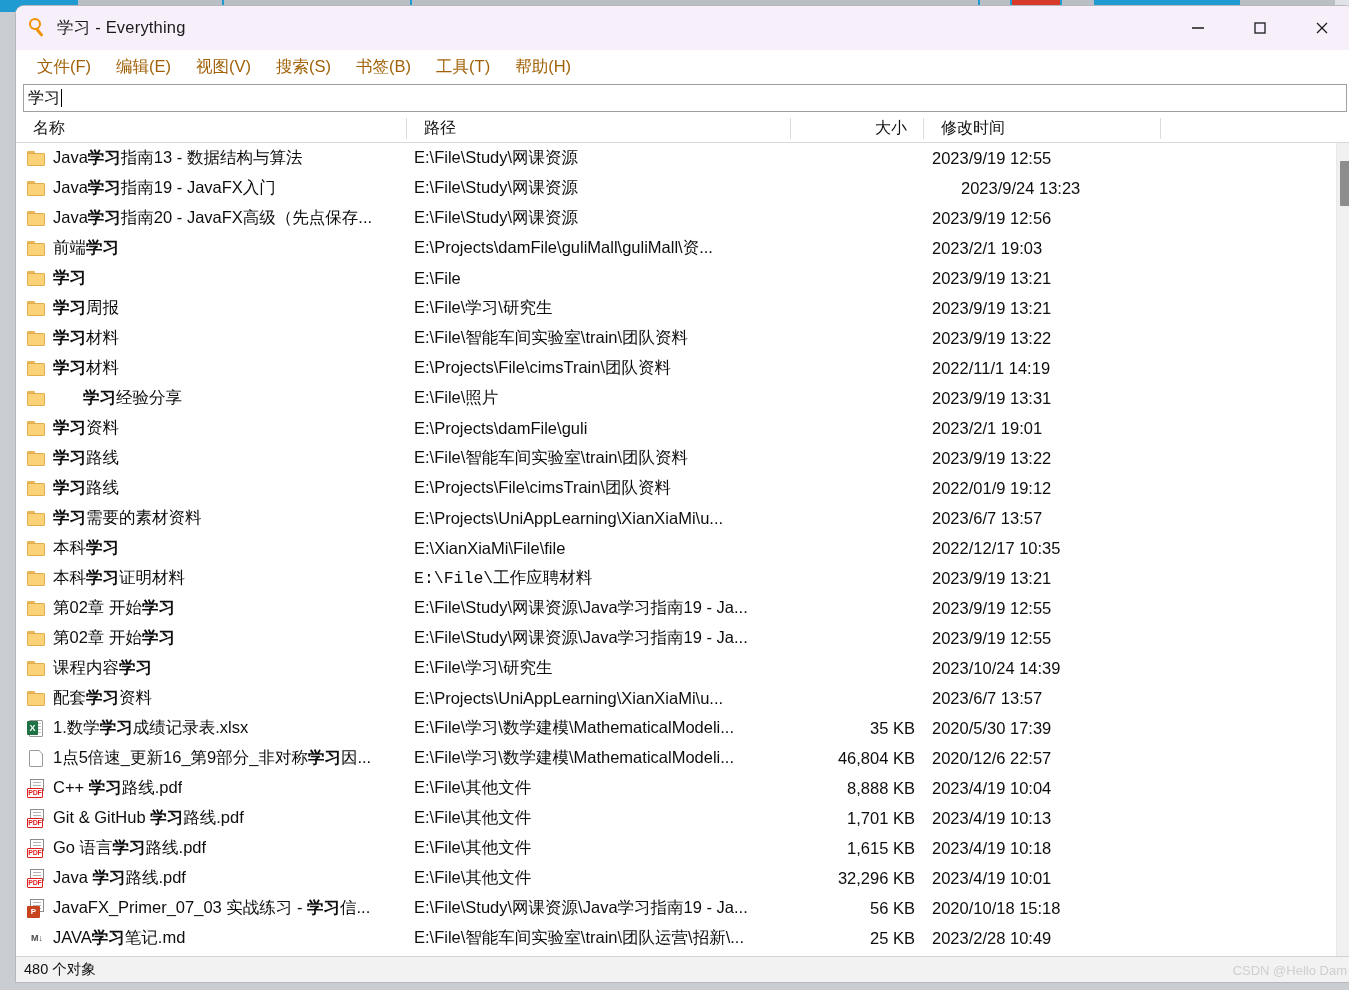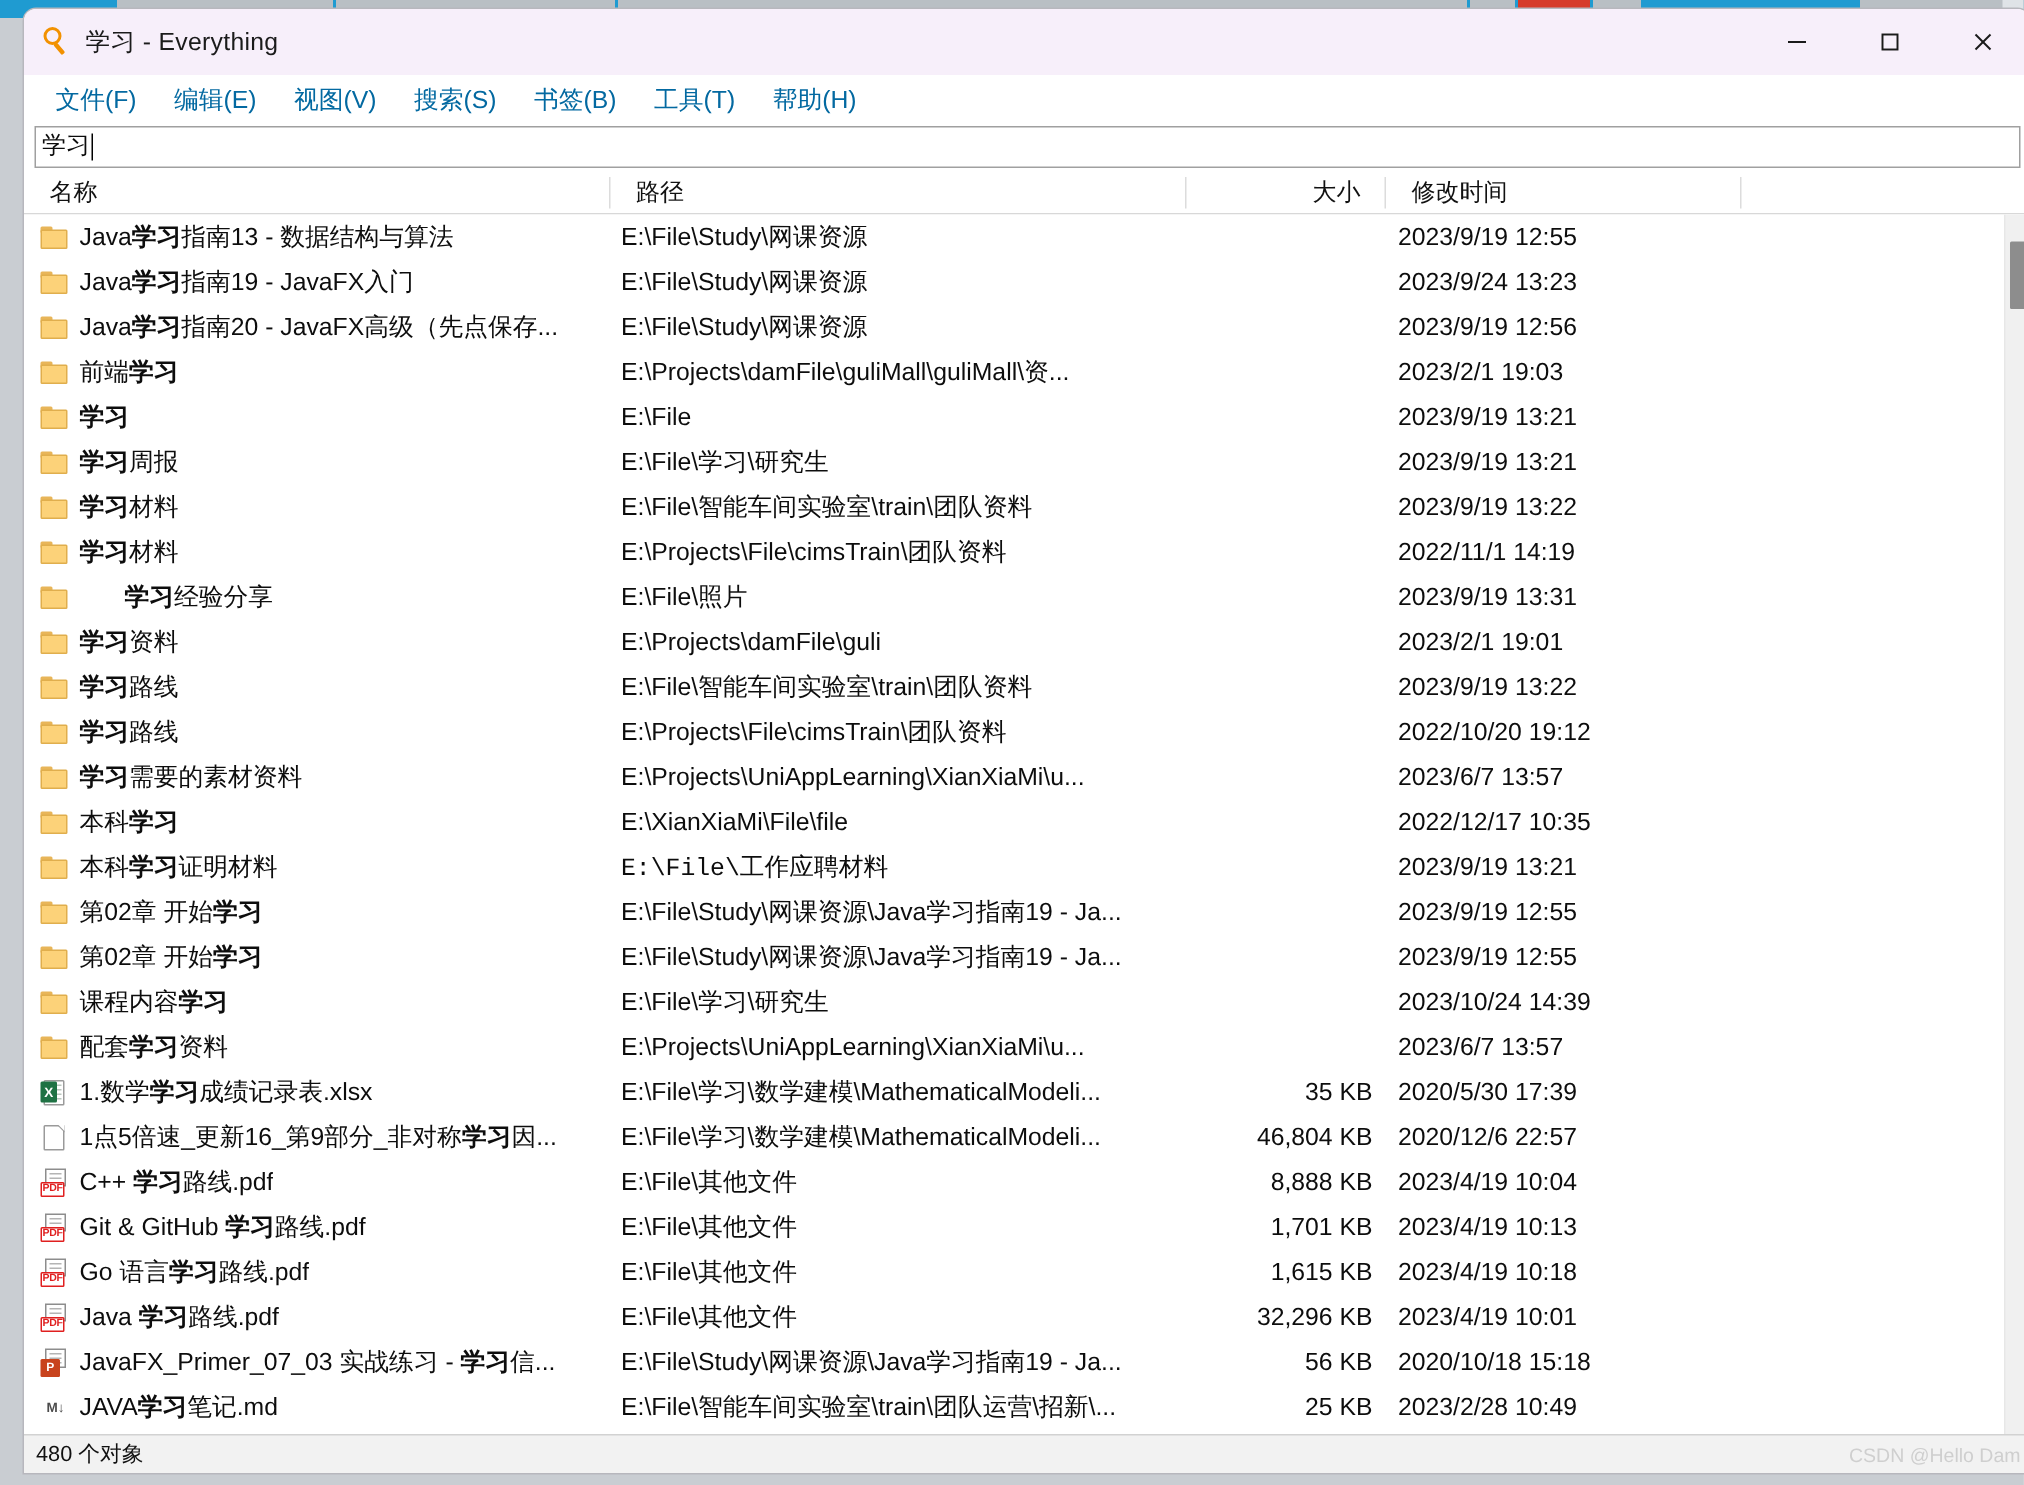--- a/index.html
+++ b/index.html
@@ -74,21 +74,21 @@
   .win-btn svg { display: block; }
 
   
   #menubar {
     height: 34px; flex: 0 0 34px;
     background: #ffffff;
     display: flex; align-items: center;
     padding-left: 12px;
   }
   .menu-item {
-    font-size: 16.5px; color: #0369a1;
+    font-size: 16.5px; color: #a16207;
     padding: 3px 9px; margin-right: 7px;
     white-space: nowrap; cursor: default;
   }
 
   
   #searchwrap {
     flex: 0 0 30px; padding: 0 6px 0 7px;
     background: #ffffff;
   }
   #searchbox {
@@ -347,21 +347,21 @@
         <div class="row">
           <div class="c-name" style="width: 391px;">
             <span class="ficon ic-folder">
               <span class="tab"></span>
               <span class="body"></span>
             </span>
             <span class="label"><span>Java</span><b>学习</b><span>指南19 - JavaFX入门</span></span>
           </div>
           <div class="c-path" style="width: 384px;">E:\File\Study\网课资源</div>
           <div class="c-size" style="width: 133px;"></div>
-          <div class="c-date" style="width: 237px;">2023/9/24 13:23</div>
+          <div class="c-date" style="width: 237px; margin-left: 29px;">2023/9/24 13:23</div>
         </div>
         <div class="row">
           <div class="c-name" style="width: 391px;">
             <span class="ficon ic-folder">
               <span class="tab"></span>
               <span class="body"></span>
             </span>
             <span class="label"><span>Java</span><b>学习</b><span>指南20 - JavaFX高级（先点保存...</span></span>
           </div>
           <div class="c-path" style="width: 384px;">E:\File\Study\网课资源</div>
@@ -467,21 +467,21 @@
         <div class="row">
           <div class="c-name" style="width: 391px;">
             <span class="ficon ic-folder">
               <span class="tab"></span>
               <span class="body"></span>
             </span>
             <span class="label"><span></span><b>学习</b><span>路线</span></span>
           </div>
           <div class="c-path" style="width: 384px;">E:\Projects\File\cimsTrain\团队资料</div>
           <div class="c-size" style="width: 133px;"></div>
-          <div class="c-date" style="width: 237px;">2022/10/20 19:12</div>
+          <div class="c-date" style="width: 237px;">2022/01/9 19:12</div>
         </div>
         <div class="row">
           <div class="c-name" style="width: 391px;">
             <span class="ficon ic-folder">
               <span class="tab"></span>
               <span class="body"></span>
             </span>
             <span class="label"><span></span><b>学习</b><span>需要的素材资料</span></span>
           </div>
           <div class="c-path" style="width: 384px;">E:\Projects\UniAppLearning\XianXiaMi\u...</div>

